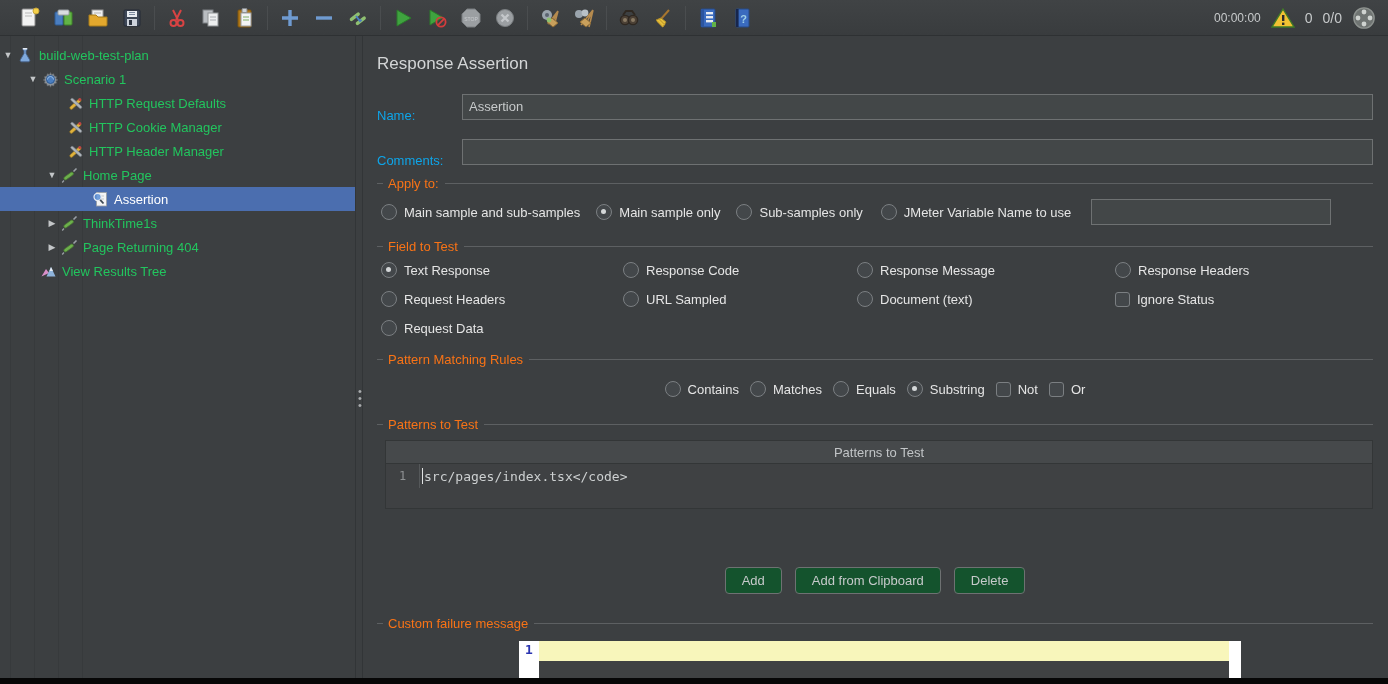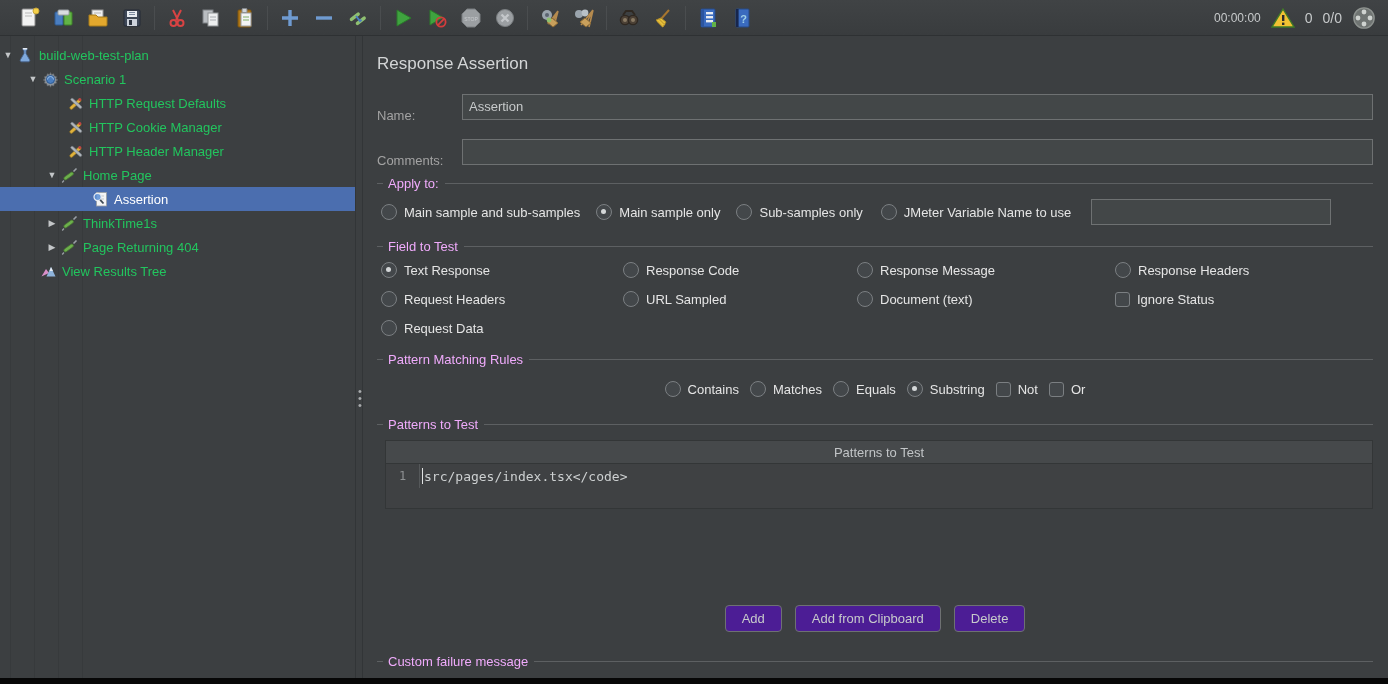--- a/index.html
+++ b/index.html
@@ -64,38 +64,38 @@
     border-left:1px solid #323537; border-right:1px solid #323537;
     background:#3c3f41; cursor:col-resize;
   }
   .splitter .dots { position:absolute; left:2px; top:352px; color:#a9acae; font-size:11px; line-height:7px; letter-spacing:0; }
 
   
   .main { flex:1; padding:10px 15px 0 14px; position:relative; }
   .panel-title { font-size:17px; color:#d3d5d6; margin:8px 0 16px 0; }
 
   .field-row { display:flex; align-items:center; margin-bottom:12px; }
-  .field-row label { width:85px; flex:none; color:#a3a3a3;margin-top:18px; }
+  .field-row label { width:85px; flex:none; color:#0ea5e9;margin-top:18px; }
   .text-field {
     flex:1; height:26px;
     background:#434748;
     border:1px solid #6e7172;
     color:#c7cacb;
     padding:0 6px;
     font-family:"Liberation Sans", sans-serif;
     font-size:13px;
     outline:none;
   }
 
   
   .group { margin-bottom:8px; }
   .group-title { display:flex; align-items:center; margin-bottom:8px; }
   .group-title::before { content:""; width:6px; border-top:1px solid #5d6062; margin-right:5px; }
   .group-title::after  { content:""; flex:1; border-top:1px solid #5d6062; margin-left:6px; }
-  .group-title span { color:#f0abfc; }
+  .group-title span { color:#f97316; }
 
   
   .radio, .checkbox {
     display:inline-flex; align-items:center; gap:7px; cursor:pointer; color:#e5e5e5;
   }
   .radio .rdot {
     width:16px; height:16px; border-radius:50%;
     background:#43474a; border:1.5px solid #7b7f82;
     position:relative; flex:none;
   }
@@ -138,29 +138,28 @@
   }
   .prow .pval {
     flex:1; display:flex; align-items:center; padding-left:2px;
     font-family:"DejaVu Sans Mono", monospace; font-size:13px; color:#cdd0d1;
   }
   .caret { width:1px; height:16px; background:#e0e2e3; margin-right:1px; }
 
   
   .btn-row { display:flex; justify-content:center; gap:13px; margin:58px 0 0 0; }
   .btn {
-    background:#4c1d95;
+    background:#14532d;
     border:1px solid #6e7172;
     border-radius:4px;
     color:#c7cacb;
     font-family:"Liberation Sans", sans-serif;
     font-size:13px;
     padding:5px 16px;
     cursor:pointer;
-    margin-top:38px;
   }
 
   
   .cfm { margin-top:22px; }
   .editor {
     margin:10px 0 0 142px;
     width:722px; height:50px;
     display:flex;
     background:#404243;
   }

